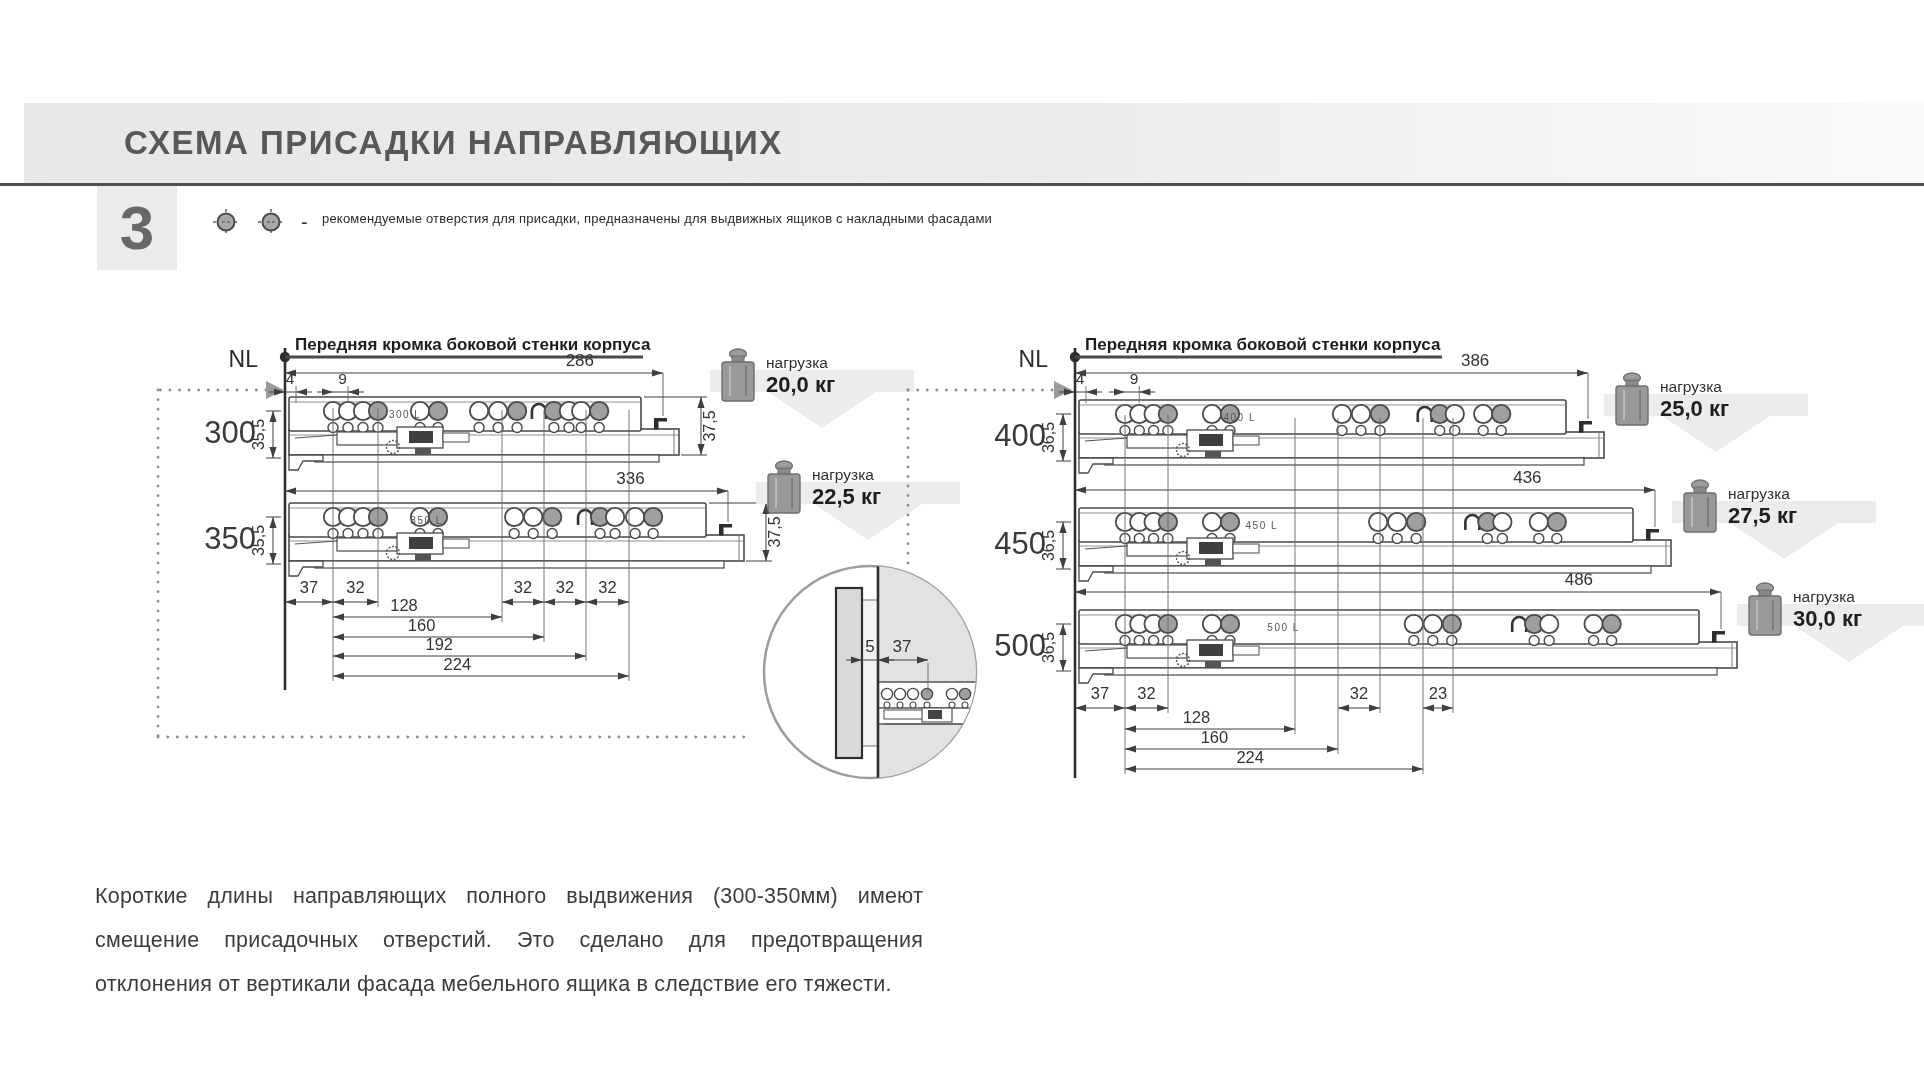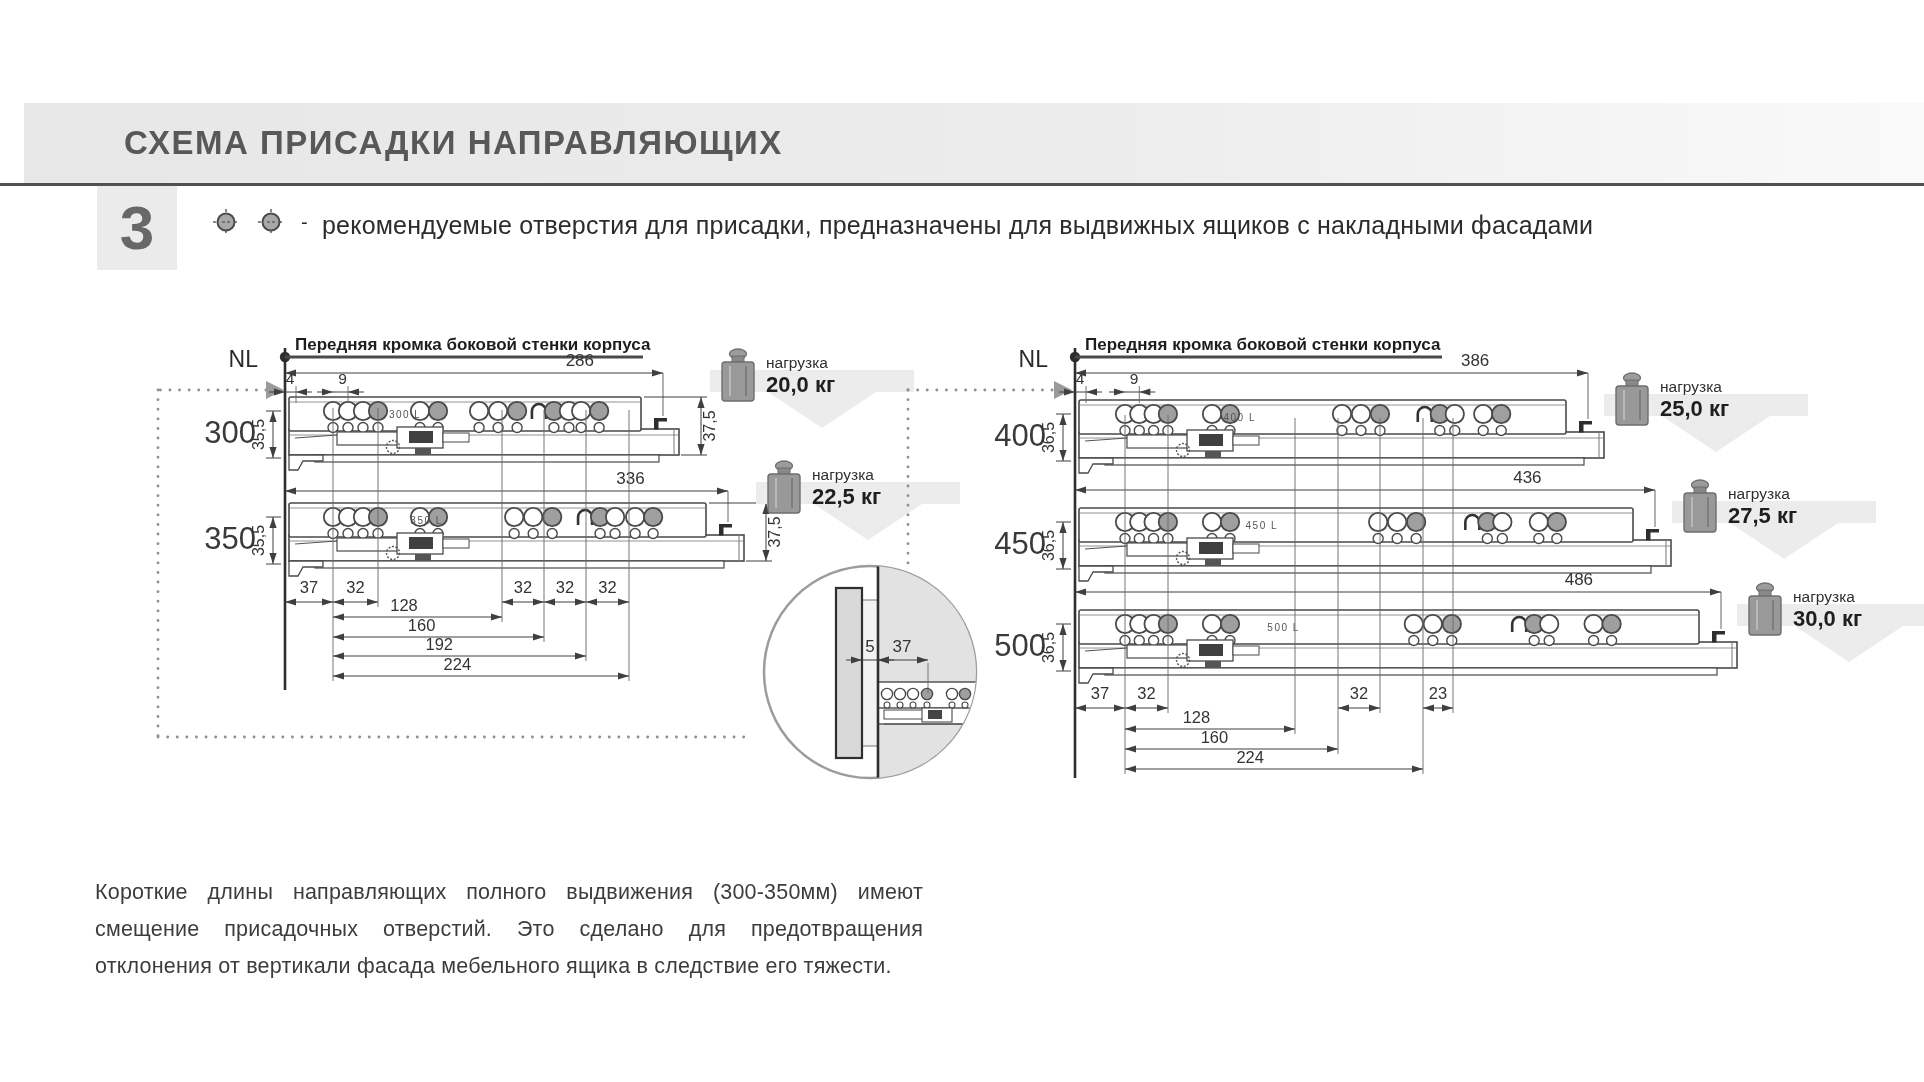--- a/index.html
+++ b/index.html
@@ -7,22 +7,22 @@
         font-family:"Liberation Sans", sans-serif;color:#333;}
   .title-bar{position:absolute;left:0;top:103px;width:100%;height:80px;
         background:linear-gradient(90deg,#e7e7e7 0%,#ececec 55%,#fafafa 100%);margin-left:24px;}
   .title-bar .title{position:absolute;left:100px;top:0;line-height:80px;font-size:33px;
         font-weight:700;letter-spacing:1.5px;color:#57585a;}
   .title-rule{position:absolute;left:0;top:183px;width:100%;height:3px;background:#515151;}
   .num-box{position:absolute;left:97px;top:186px;width:80px;height:84px;background:#ebebeb;
         text-align:center;line-height:84px;font-size:62px;font-weight:700;color:#686868;}
   .legend-icon{position:absolute;top:208px;width:28px;height:28px;}
   .legend-dash{position:absolute;left:301px;top:211px;font-size:20px;color:#2c2c2c;}
-  .legend-text{position:absolute;left:322px;top:211px;font-size:25px;color:#2c2c2c;letter-spacing:.2px;}
-  .note{position:absolute;top:852px;font-size:21.5px;line-height:37px;color:#3c3c3c;
+  .legend-text{position:absolute;left:322px;top:211px;font-size:13px;color:#2c2c2c;letter-spacing:.2px;}
+  .note{position:absolute;top:852px;font-size:21.5px;line-height:44px;color:#3c3c3c;
         text-align:justify;letter-spacing:.2px;}
   .note.left{left:95px;width:828px;}
   .note.right{left:1012px;width:824px;}
   svg text{font-family:"Liberation Sans", sans-serif;}
   #diagram{position:absolute;left:0;top:0;}
 </style>
 </head>
 <body>
 
 <div class="page">

